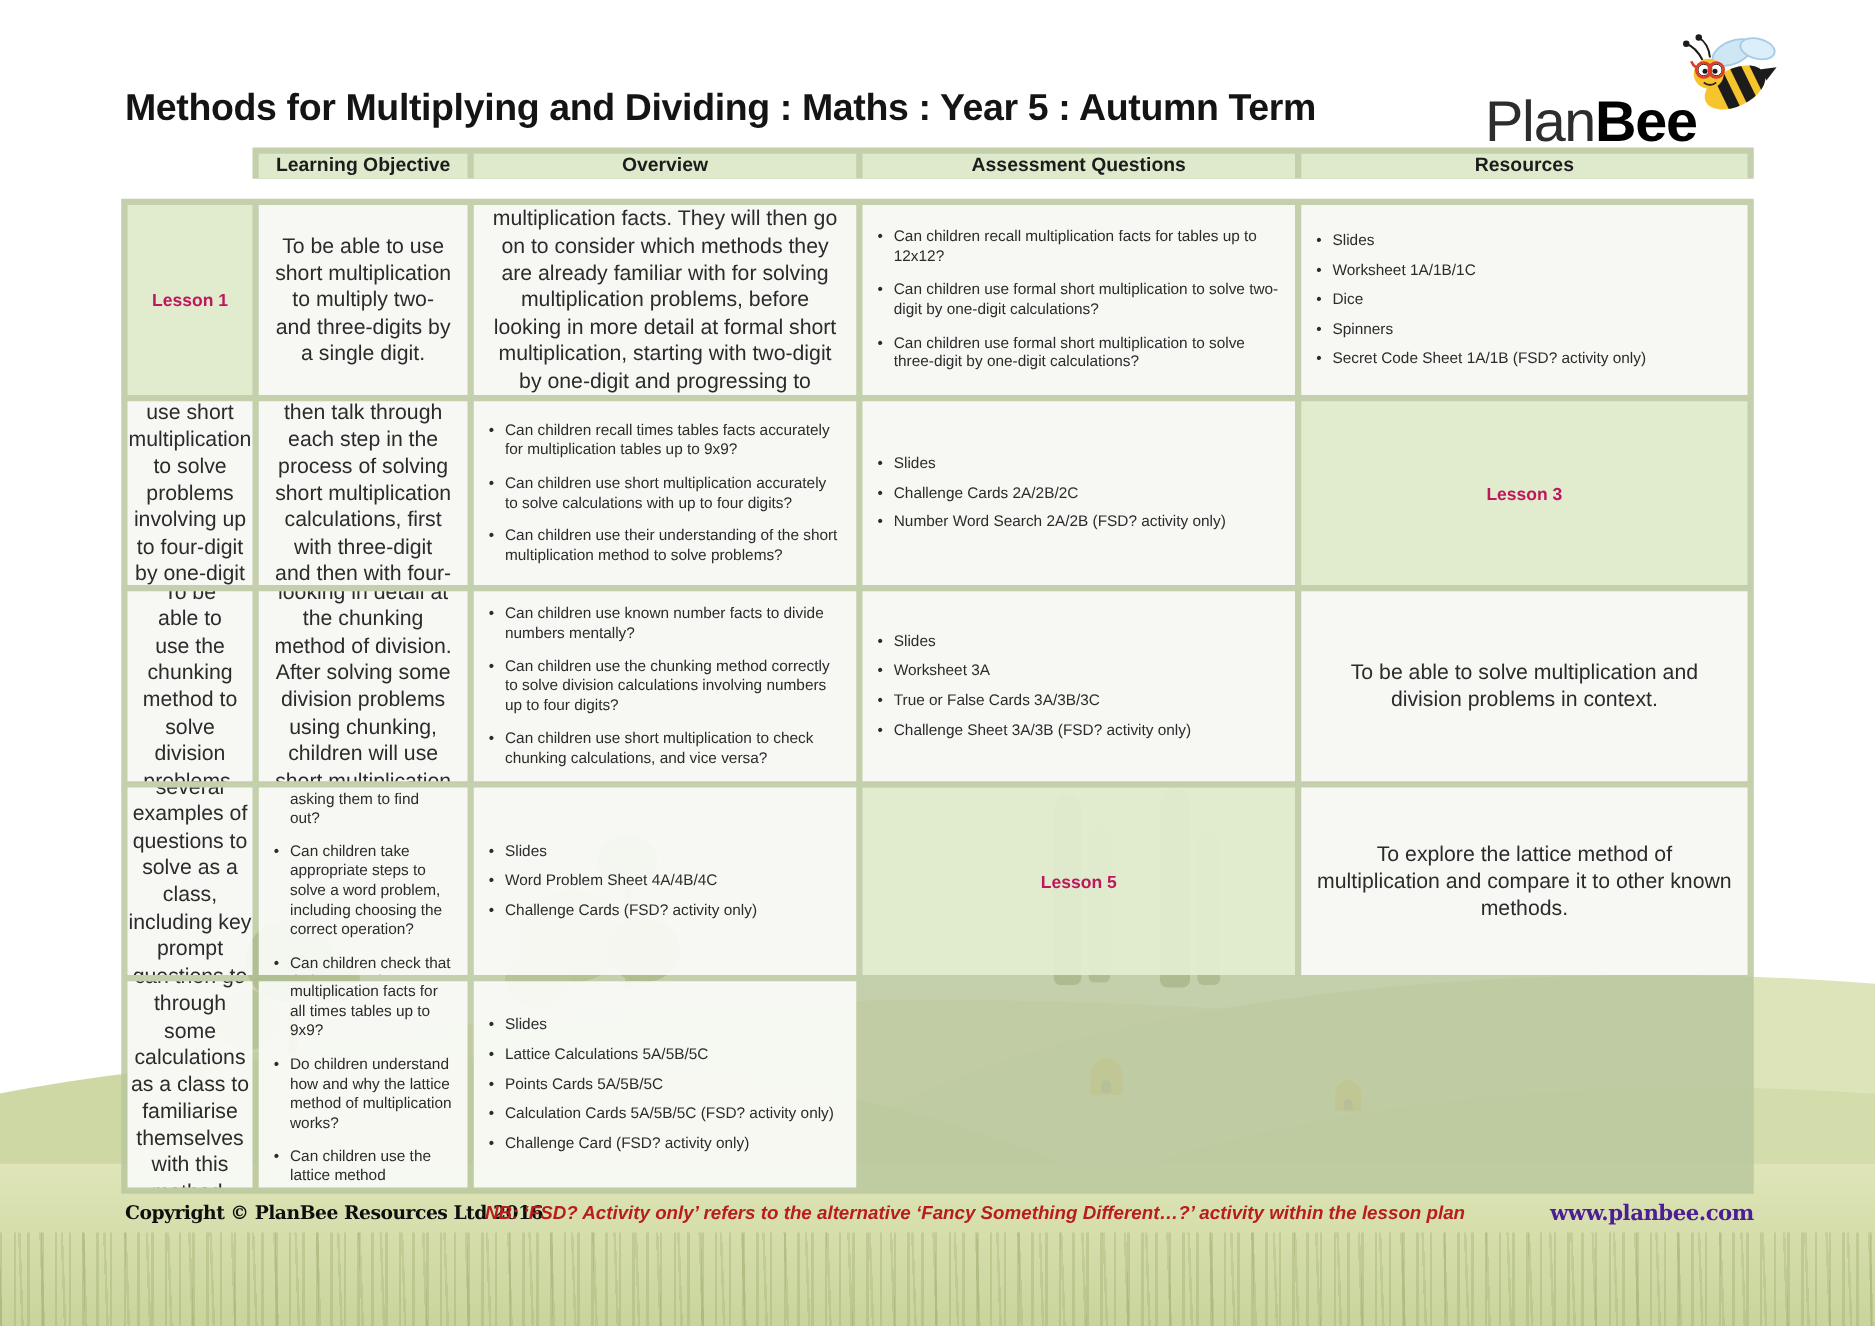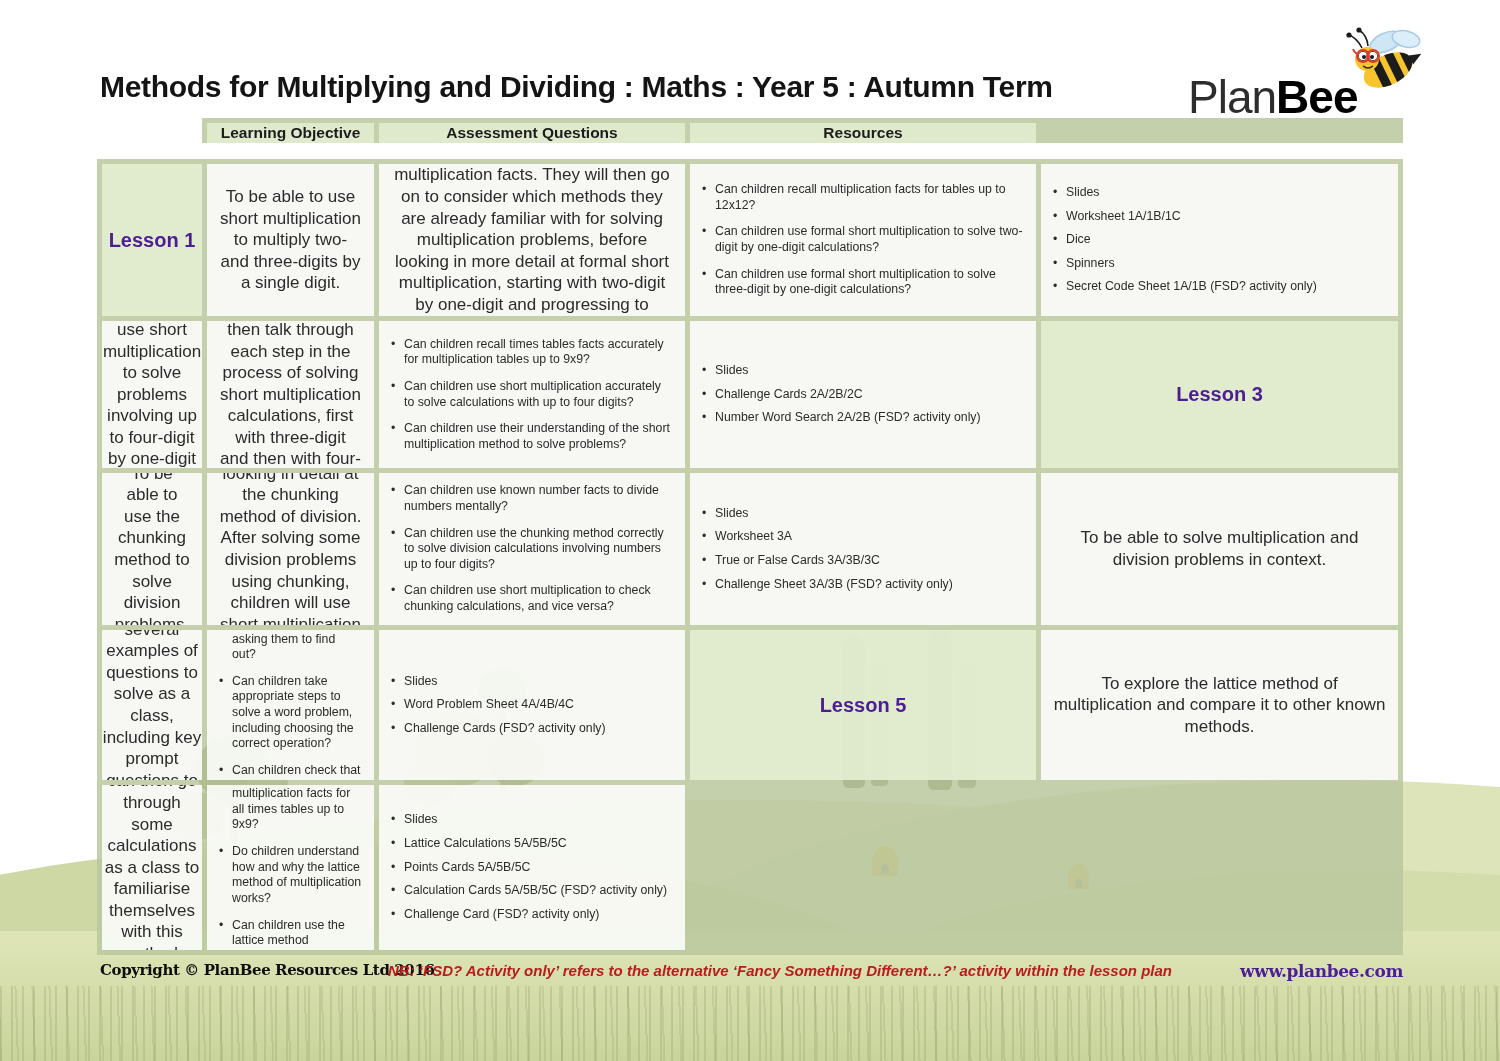--- a/index.html
+++ b/index.html
@@ -46,21 +46,21 @@
   .hcell { height:20px; background:#dfe9cb; display:flex; align-items:center; justify-content:center;
            font-weight:700; font-size:15.5px; color:#1c1c1c; }
   .tbl-body {
     position:absolute; left:97px; top:159px; width:1306px; z-index:1;
     display:grid; grid-template-columns:100px 167px 306px 346px 357px;
     grid-template-rows:152px 147px 152px 150px 165px;
     gap:5px; padding:5px; background:rgba(186,199,157,0.85);
   }
   .cell { overflow:hidden; }
   .label-cell { background:rgba(227,237,209,0.93); display:flex; align-items:center; justify-content:center;
-                font-weight:700; font-size:20px; color:#4c1d95; }
+                font-weight:700; font-size:14px; color:#be185d; }
   .text-cell { background:rgba(255,255,255,0.86); display:flex; align-items:center; justify-content:center;
                text-align:center; font-size:17px; line-height:1.27; color:#2b2b2b; padding:24px 12px; }
   .list-cell { background:rgba(255,255,255,0.86); display:flex; flex-direction:column; justify-content:center;
                font-size:12.3px; line-height:1.27; color:#2b2b2b; padding:8px 12px; }
   .bi { display:flex; }
   .bi .dot { width:13px; flex:0 0 13px; }
   .q .bi { margin:5.5px 0; }
   .r .bi { margin:4px 0; }
 
   
@@ -141,20 +141,21 @@
       <circle cx="42" cy="31" r="2" fill="#1c1c1c"></circle>
       <circle cx="33" cy="30" r="6" fill="none" stroke="#e03a2f" stroke-width="2"></circle>
       <circle cx="43" cy="30" r="6" fill="none" stroke="#e03a2f" stroke-width="2"></circle>
       <path d="M27,28 Q24,26 23,23" fill="none" stroke="#e03a2f" stroke-width="2"></path>
       <path d="M33,40 Q38,44 43,40" fill="none" stroke="#2b2b2b" stroke-width="1.4"></path>
     </svg>
   </div>
 
   <div class="tbl-header">
     <div class="hcell">Learning Objective</div>
+    <div class="hcell">Overview</div>
     <div class="hcell">Assessment Questions</div>
     <div class="hcell">Resources</div>
   </div>
 
   <div class="tbl-body">
 
     <div class="cell label-cell">Lesson 1</div>
     <div class="cell text-cell">To be able to use short multiplication to multiply two- and three-digits by a single digit.</div>
     <div class="cell text-cell">Children will start by playing a game to encourage recall of known multiplication facts. They will then go on to consider which methods they are already familiar with for solving multiplication problems, before looking in more detail at formal short multiplication, starting with two-digit by one-digit and progressing to three-digit by one-digit calculations as they become more confident.</div>
     <div class="cell list-cell q">

